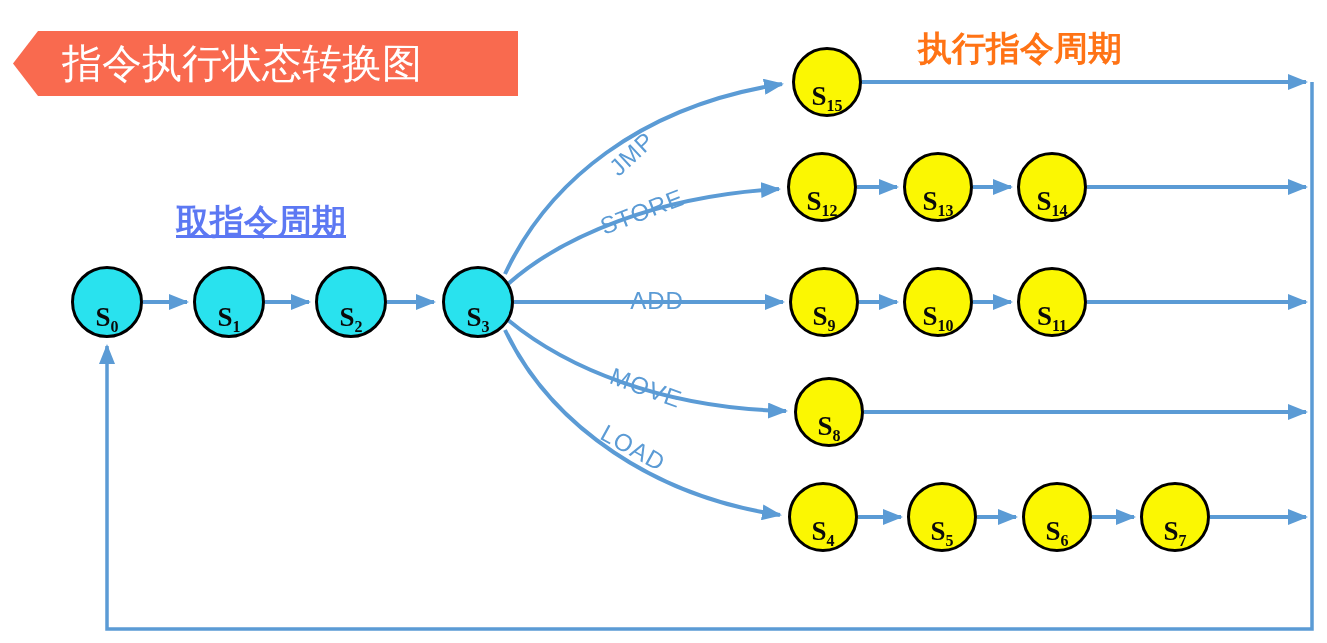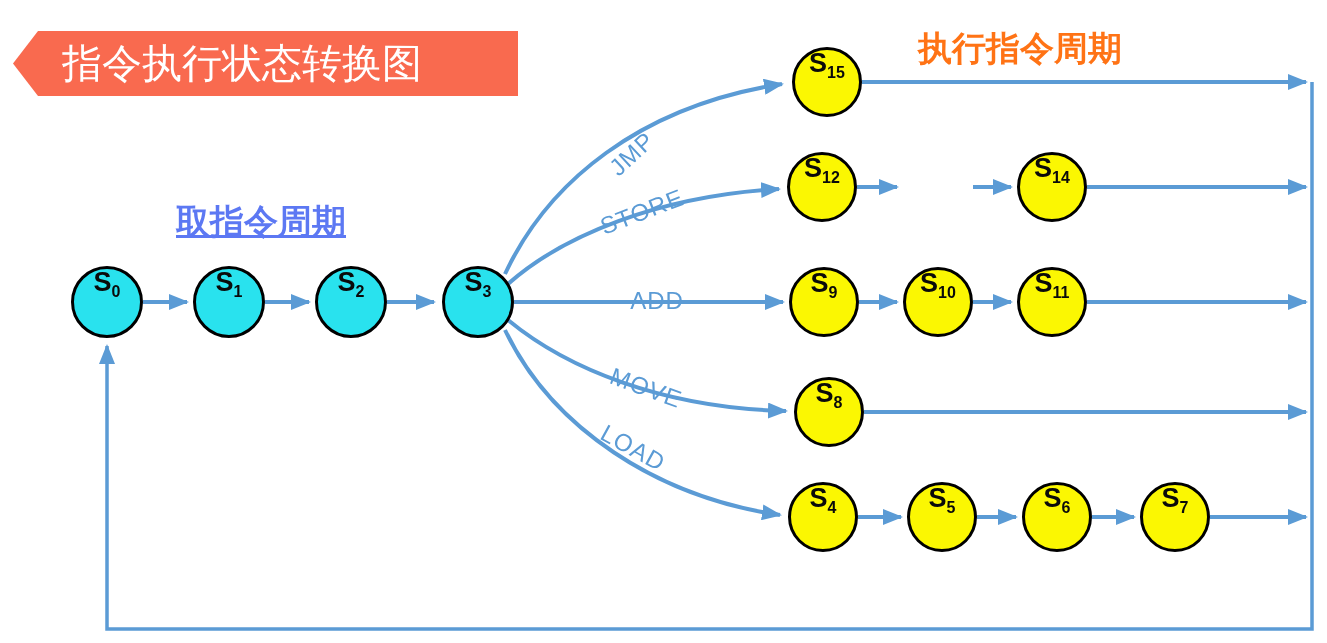--- a/index.html
+++ b/index.html
@@ -7,21 +7,21 @@
   #stage { position:relative; width:1327px; height:643px; background:#ffffff; overflow:hidden; }
 
   #wires { position:absolute; left:0; top:0; z-index:1; }
   .edge { stroke:var(--connector); fill:none; }
   .edge.w4 { stroke-width:4; }
   .edge.w35 { stroke-width:3.5; }
   .arrow-head { fill:var(--connector); stroke:none; }
 
   .node { position:absolute; box-sizing:border-box; width:70px; height:70px;
           border:3px solid var(--node-border); border-radius:50%;
-          display:flex; align-items:flex-start; justify-content:center; z-index:2; }
+          display:flex; align-items:flex-end; justify-content:center; z-index:2;font-family:Liberation Serif, serif; }
   .node.fetch { width:72px; height:72px; background:var(--fetch-node-fill); }
   .node.exec  { background:var(--execute-node-fill); }
   .lbl { font-weight:bold; font-size:27px; color:#0a0a0a; line-height:1; white-space:nowrap; }
   .lbl sub { font-size:16px; font-weight:bold; }
 
   .branch-label { position:absolute; z-index:3; color:var(--label-text);
                   font-size:24px; letter-spacing:1px; white-space:nowrap; }
 
   .heading { position:absolute; z-index:3; font-weight:bold; font-size:34px;
              white-space:nowrap; }
@@ -101,20 +101,23 @@
     <span class="lbl"><span>S</span><sub>3</sub></span>
   </div>
 
   <div class="node exec" style="left:792px;top:47px">
     <span class="lbl"><span>S</span><sub>15</sub></span>
   </div>
 
   <div class="node exec" style="left:787px;top:152px">
     <span class="lbl"><span>S</span><sub>12</sub></span>
   </div>
+  <div class="node exec" style="left:903px;top:152px">
+    <span class="lbl"><span>S</span><sub>13</sub></span>
+  </div>
   <div class="node exec" style="left:1017px;top:152px">
     <span class="lbl"><span>S</span><sub>14</sub></span>
   </div>
 
   <div class="node exec" style="left:789px;top:267px">
     <span class="lbl"><span>S</span><sub>9</sub></span>
   </div>
   <div class="node exec" style="left:903px;top:267px">
     <span class="lbl"><span>S</span><sub>10</sub></span>
   </div>

